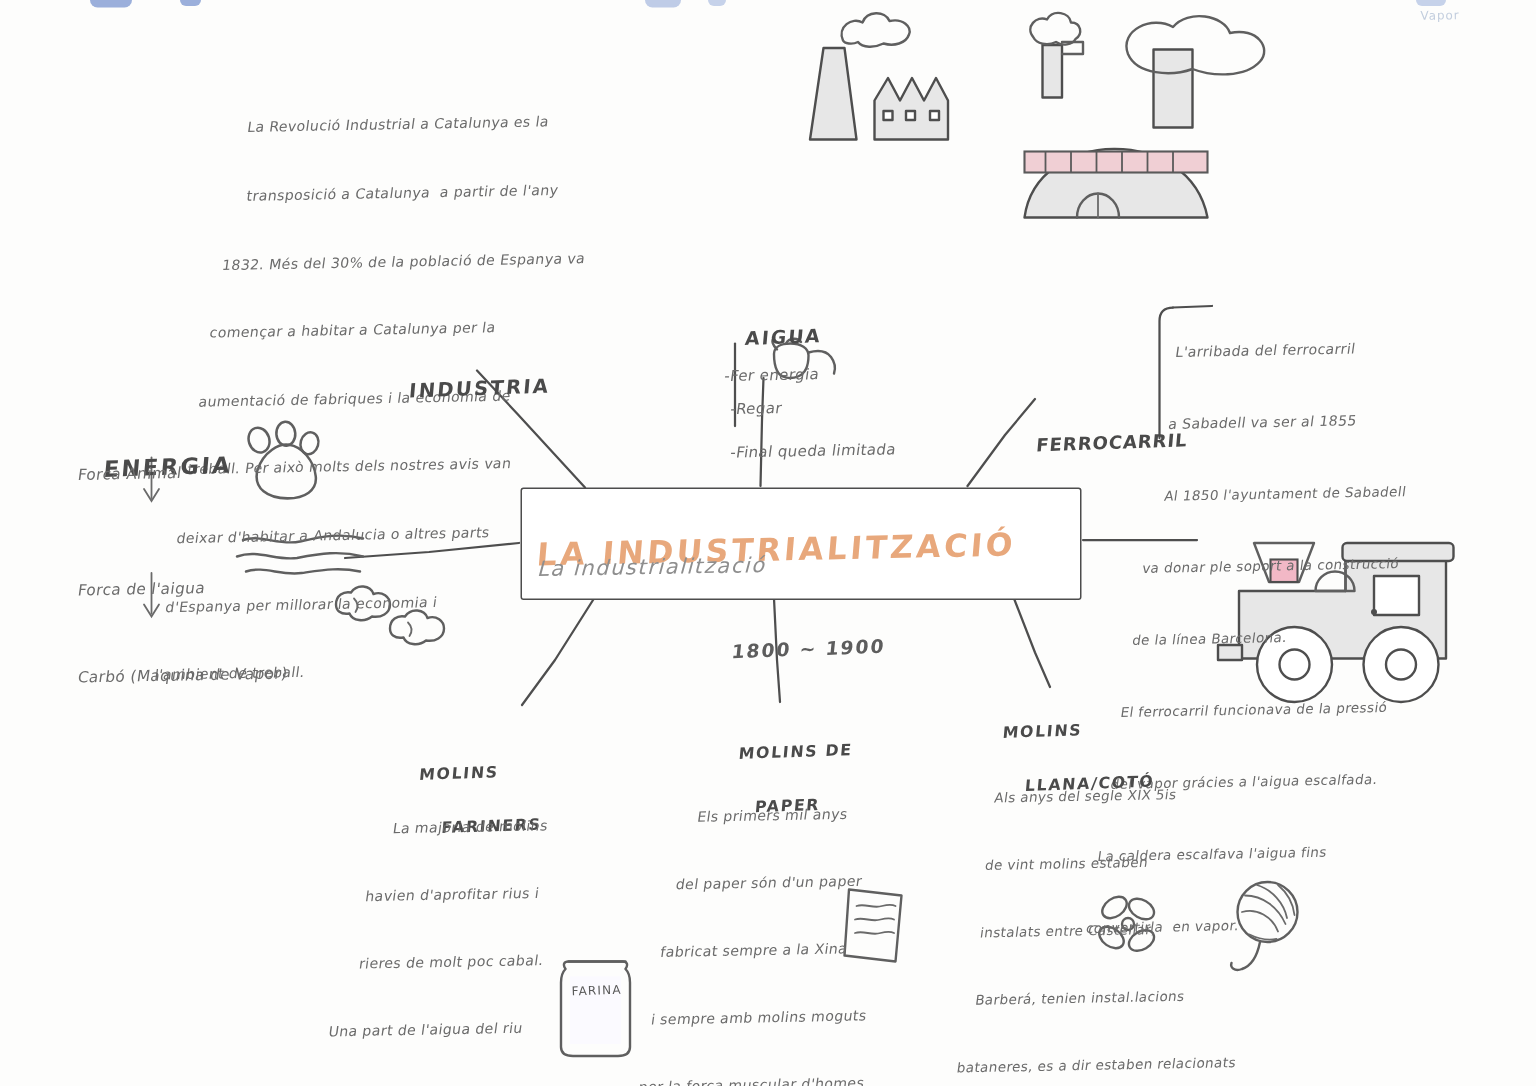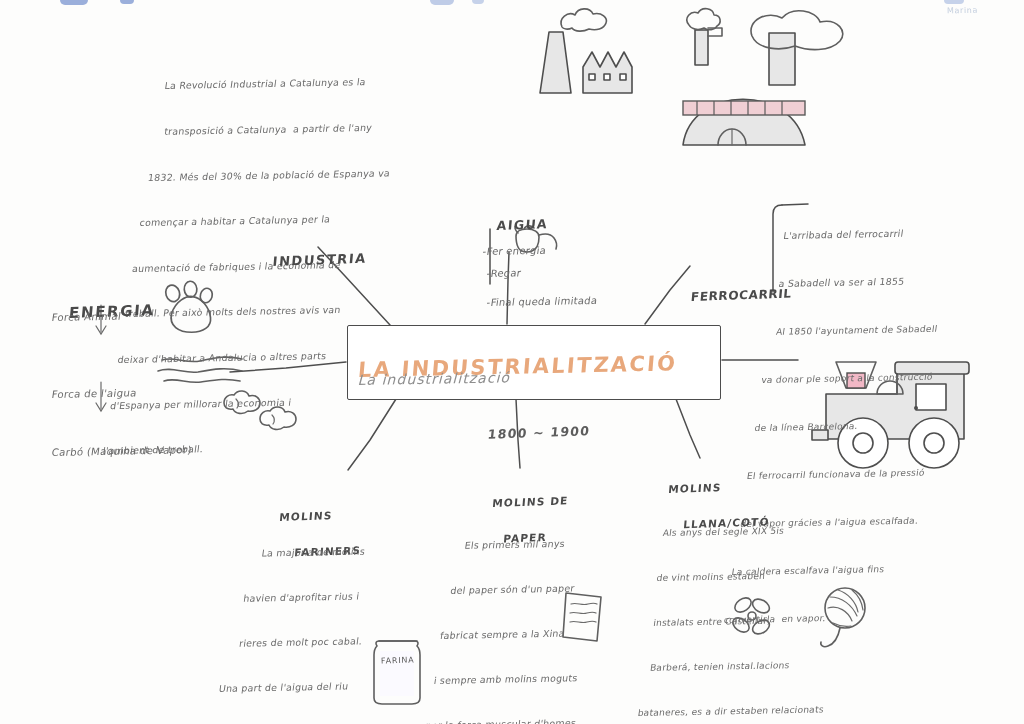--- a/index.html
+++ b/index.html
@@ -325,21 +325,21 @@
   <div class="txt hand" style="left:668px;top:496px;width:250px;line-height:15px;font-size:9px;">
     <span>Als anys del segle XIX 5is</span>
     <span>de vint molins estaben</span>
     <span style="margin-left:3px;">instalats entre Castellar,</span>
     <span style="margin-left:6px;">Barberá, tenien instal.lacions</span>
     <span>bataneres, es a dir estaben relacionats</span>
     
     
   </div>
 
-  <div id="student-name">Marina</div>
+  <div id="student-name">Vapor</div>
 
   <div class="scan-mark" style="left:60px;top:0;width:28px;height:5px;border-radius:0 0 14px 14px;"></div>
   <div class="scan-mark" style="left:120px;top:0;width:14px;height:4px;border-radius:0 0 8px 8px;"></div>
   <div class="scan-mark" style="left:430px;top:0;width:24px;height:5px;border-radius:0 0 12px 12px;opacity:.35;"></div>
   <div class="scan-mark" style="left:472px;top:0;width:12px;height:4px;border-radius:0 0 8px 8px;opacity:.3;"></div>
   <div class="scan-mark" style="left:944px;top:0;width:20px;height:4px;border-radius:0 0 10px 10px;opacity:.3;"></div>
 
 </div>
 
 </body></html>

